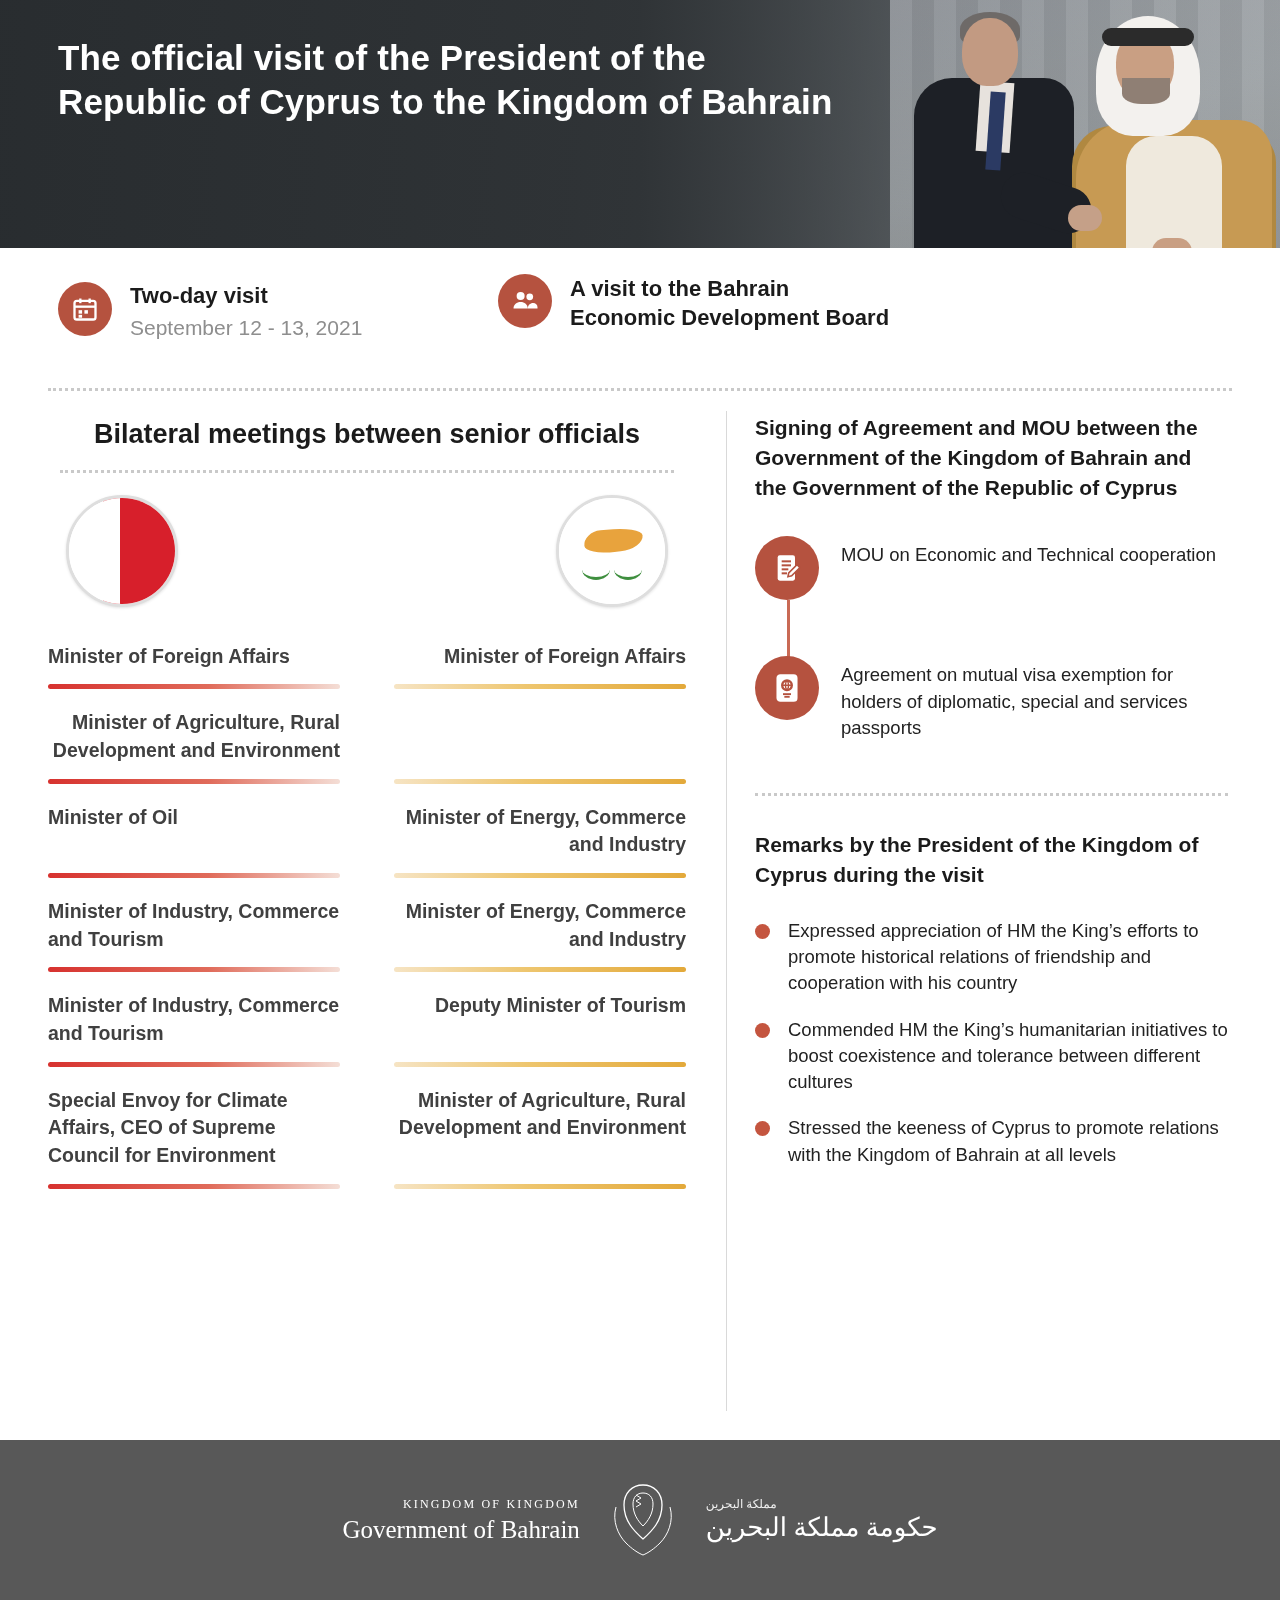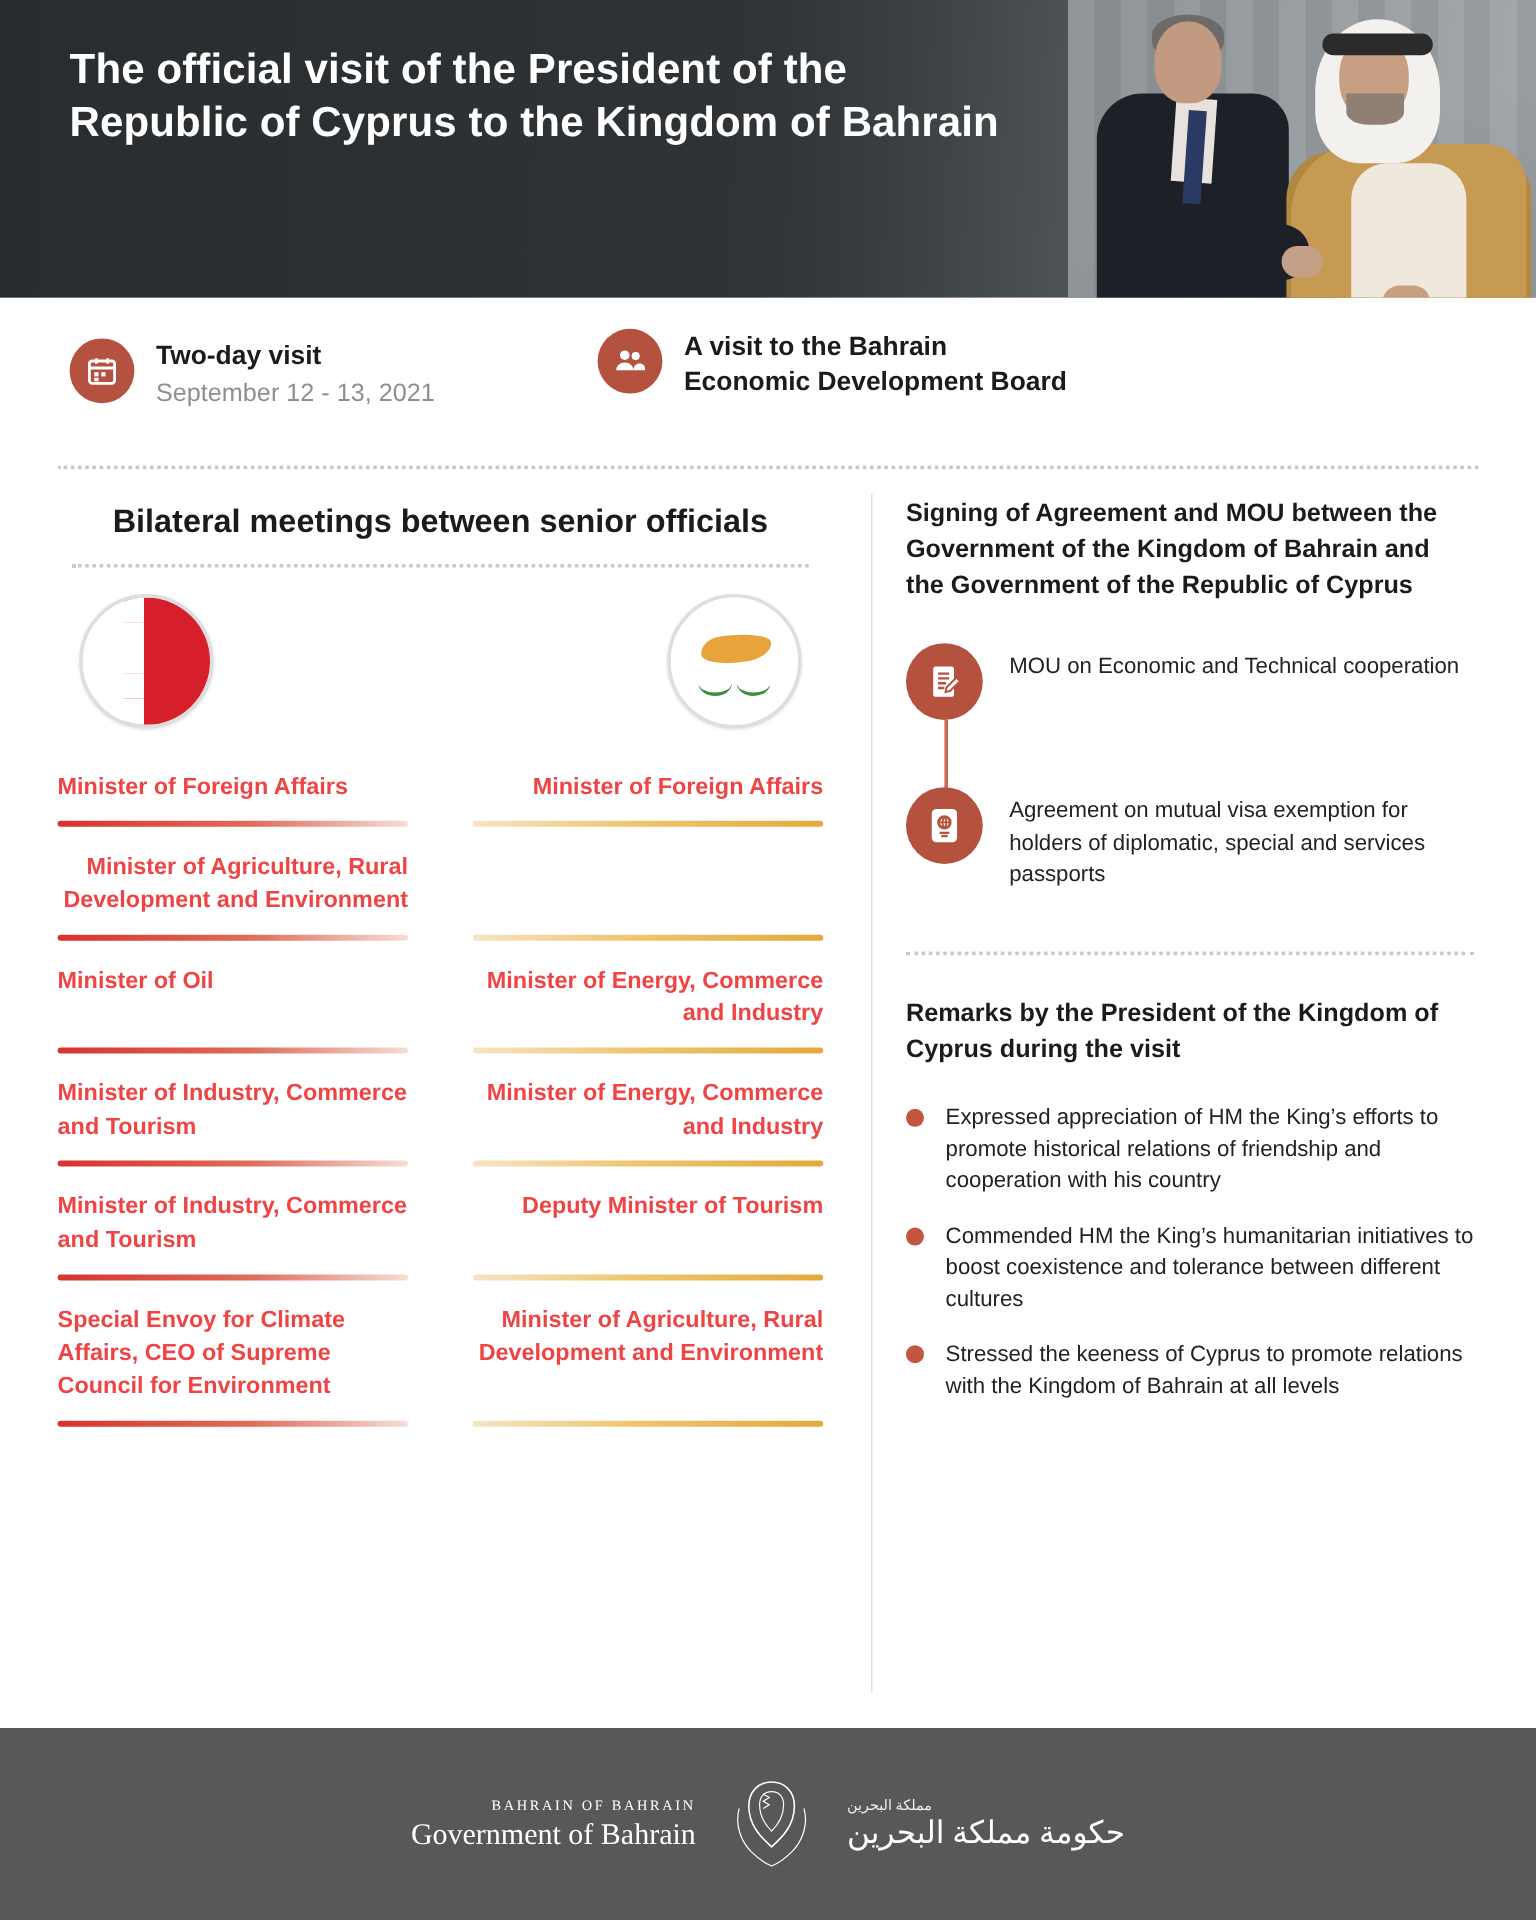--- a/index.html
+++ b/index.html
@@ -112,21 +112,21 @@
   .fl-cy .leafL, .fl-cy .leafR {
     position:absolute; top:58%; width:26%; height:20%;
     border-bottom: 3px solid #3f8f3f; border-radius: 0 0 60% 60%;
   }
   .fl-cy .leafL { left:22%; }
   .fl-cy .leafR { right:22%; }
 
   .pairs { margin-top: 26px; }
   .pair { display: flex; justify-content: space-between; align-items: flex-start; margin-bottom: 0; }
   .pair .cell {
-    width: 292px; font-size: 19.5px; font-weight: bold; color: #ef4444; line-height: 1.42;
+    width: 292px; font-size: 19.5px; font-weight: bold; color: #404040; line-height: 1.42;
     padding: 10px 0 0 0;
   }
   .pair .cell.right-cell { text-align: right; }
   .rules { display: flex; justify-content: space-between; margin: 14px 0 10px 0; }
   .rule { width: 292px; height: 5px; border-radius: 3px; }
   .rule.bh { background: linear-gradient(90deg, #d7322f 0%, #e06b5a 55%, #f4ded6 100%); }
   .rule.cy { background: linear-gradient(90deg, #f6e4c4 0%, #eec66f 45%, #e3a93a 100%); }
 
   
   .r-title { font-size: 21px; font-weight: bold; color: #1b1b1b; line-height: 1.42; }
@@ -363,21 +363,21 @@
             <div class="bullet"></div>
             <div class="rem-text">Stressed the keeness of Cyprus to promote relations with the Kingdom of Bahrain at all levels</div>
           </div>
         </div>
       </div>
     </div>
   </div>
 
   <div class="footer">
     <div class="f-text">
-      <div class="f-kingdom">BAHRAIN OF BAHRAIN</div>
+      <div class="f-kingdom">KINGDOM OF KINGDOM</div>
       <div class="f-gov">Government of Bahrain</div>
     </div>
     <div class="f-emblem">
       <svg width="74" height="86" viewBox="0 0 74 86" fill="none" stroke="#ffffff" stroke-width="1.3">
         <path d="M37 8 C26 8 18 16 18 28 c0 16 10 26 19 34 9-8 19-18 19-34 C56 16 48 8 37 8z"></path>
         <path d="M37 16 C31 16 27 20 27 27 c0 10 5 17 10 22 5-5 10-12 10-22 0-7-4-11-10-11z" stroke-width="1"></path>
         <path d="M30 30 l5-3 -5-3 5-3 -5-3" stroke-width="1"></path>
         <path d="M10 30 C6 44 12 58 20 66" stroke-width="1"></path>
         <path d="M64 30 C68 44 62 58 54 66" stroke-width="1"></path>
         <path d="M20 66 C26 72 32 76 37 78 C42 76 48 72 54 66" stroke-width="1"></path>

